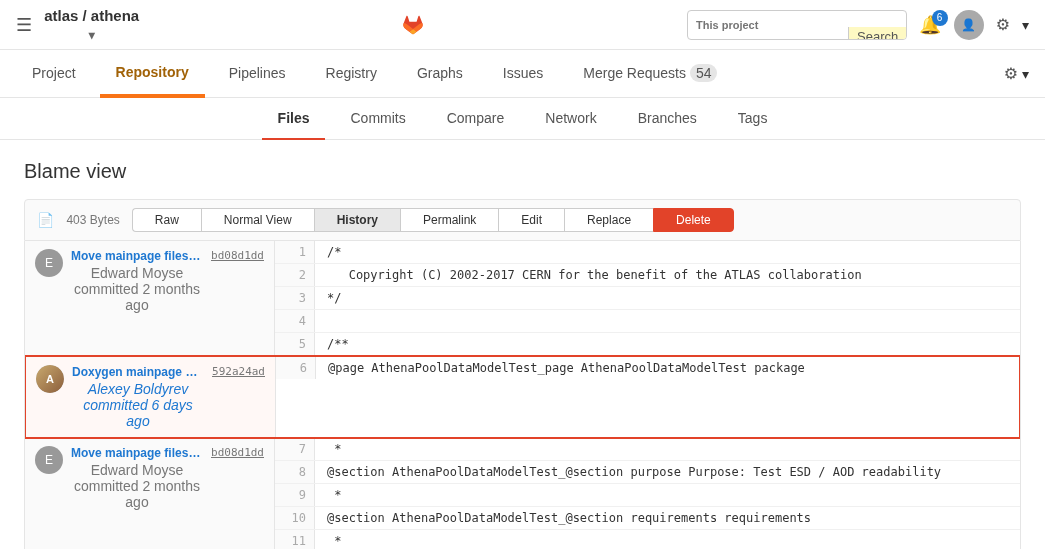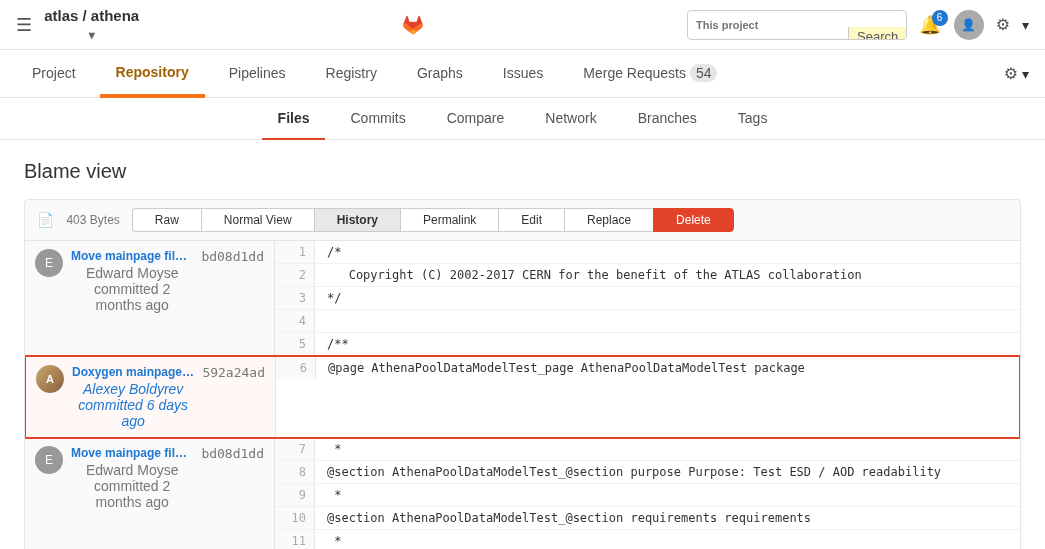--- a/index.html
+++ b/index.html
@@ -293,26 +293,27 @@
       overflow: hidden;
       text-overflow: ellipsis;
     }
     .commit-author {
       font-size: 14px;
       color: #777;
       margin-top: 2px;
       text-align: center;
     }
     .commit-hash {
-      font-size: 13px;
+      font-size: 11px;
       font-family: monospace;
       color: #777;
       white-space: nowrap;
       margin-left: auto;
       flex-shrink: 0;
+      text-decoration: underline;
     }
 
     .line-number {
       width: 40px;
       min-width: 40px;
       text-align: right;
       padding: 4px 8px;
       font-family: monospace;
       font-size: 12px;
       color: #aaa;

